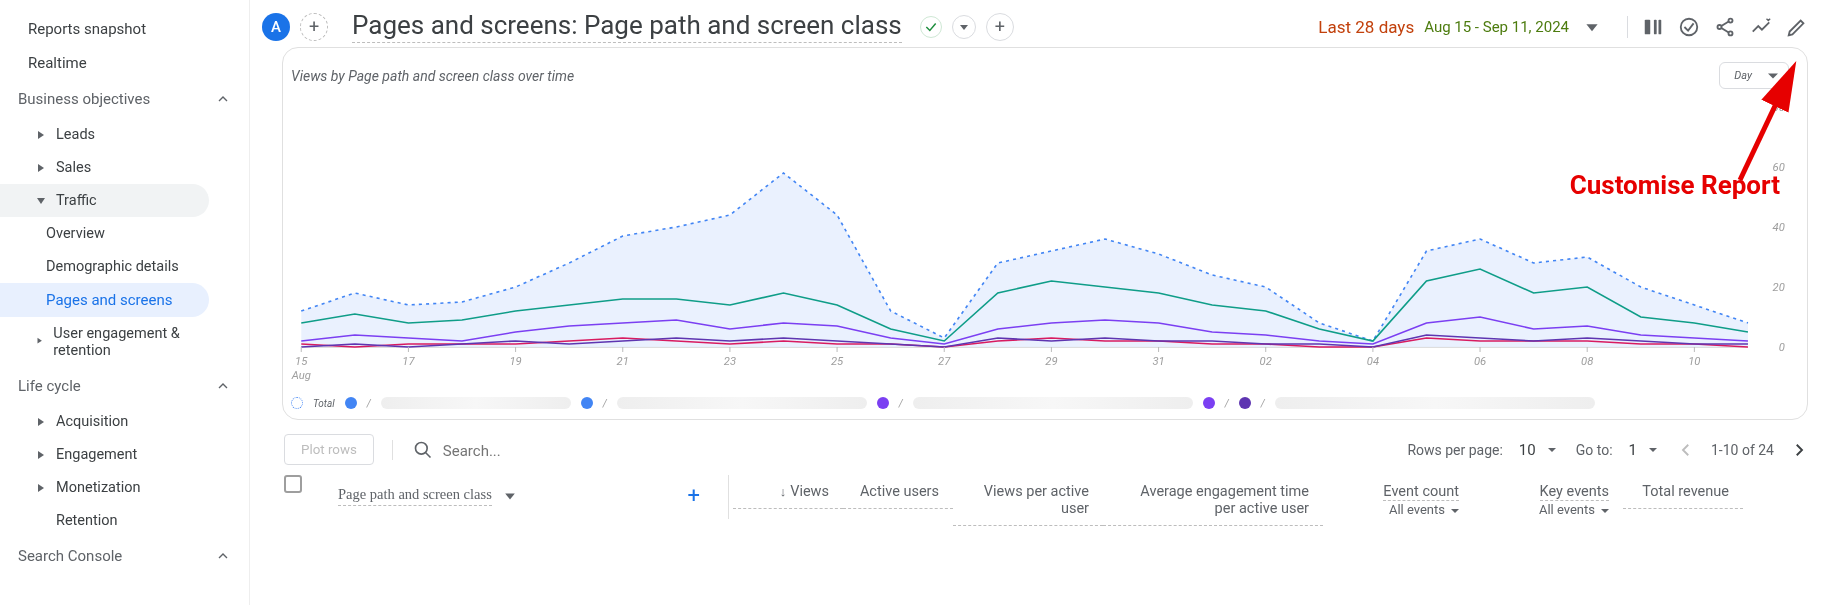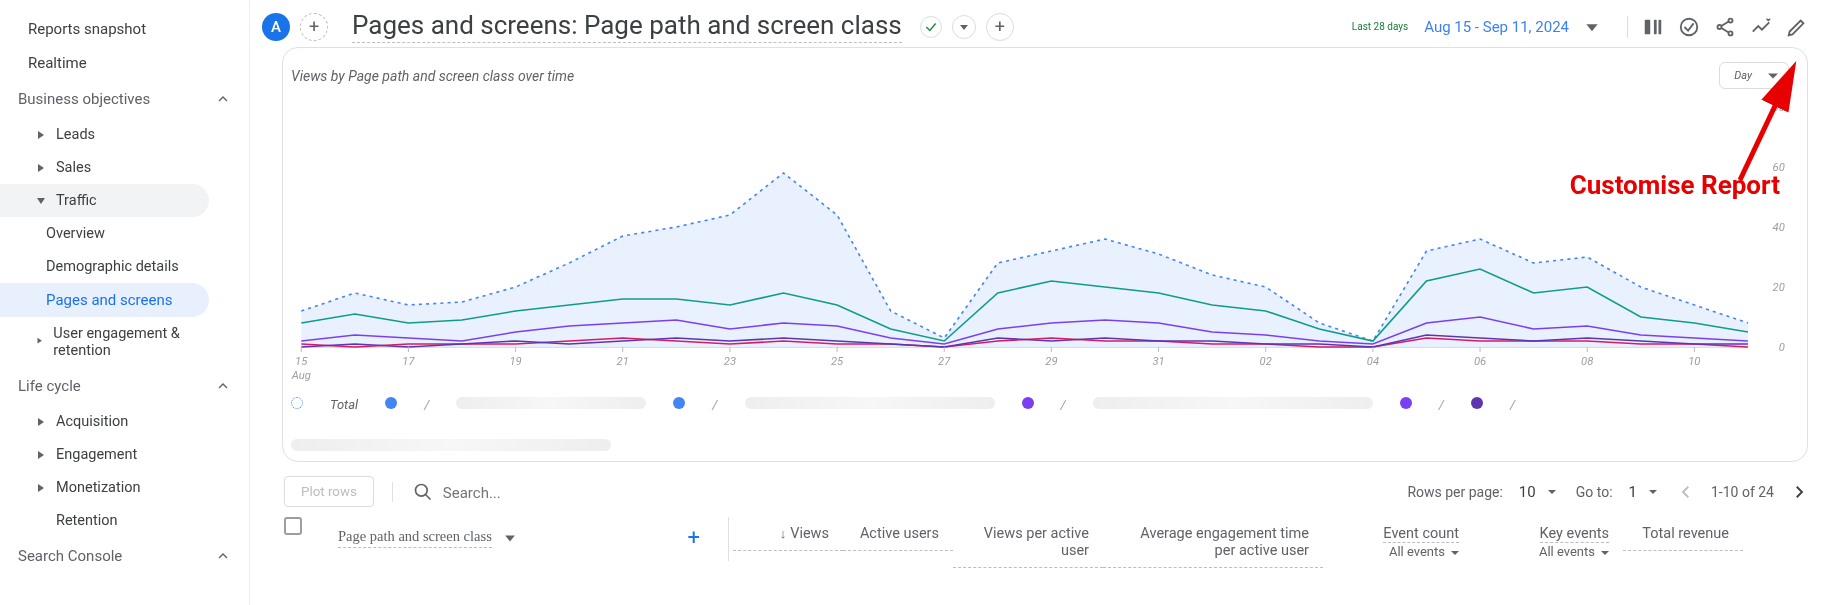--- a/index.html
+++ b/index.html
@@ -19,35 +19,35 @@
   
   .main { flex: 1; display: flex; flex-direction: column; }
   .mainhdr { display: flex; align-items: center; padding: 10px 22px 4px 12px; gap: 10px; }
   .avatar { width: 28px; height: 28px; border-radius: 50%; background: #1a73e8; color: #fff; display:flex; align-items:center; justify-content:center; font-size:15px; font-weight:500; }
   .dashed-circle { width: 28px; height: 28px; border-radius: 50%; border: 1.5px dashed #bdbdbd; display:flex; align-items:center; justify-content:center; color:#5f6368; font-size:18px; }
   .title { font-size: 26px; color: #3c4043; border-bottom: 1px dashed #bdbdbd; padding-bottom:2px; margin-left:14px; }
   .badge-ok { width:22px; height:22px; border:1px solid #cfe8d5; border-radius:50%; display:flex; align-items:center; justify-content:center; margin-left:8px; }
   .pill-caret { width:24px; height:24px; border:1px solid #dadce0; border-radius:12px; display:flex; align-items:center; justify-content:center; }
   .add-circle { width:28px; height:28px; border:1px solid #dadce0; border-radius:50%; display:flex; align-items:center; justify-content:center; font-size:18px; color:#5f6368; }
   .spacer { flex:1; }
-  .range-label { font-size:10px; color:#15803d; }
-  .range-val { font-size:15px; color:#3b82f6; margin-left:6px; }
+  .range-label { font-size:17px; color:#c2410c; }
+  .range-val { font-size:15px; color:#4d7c0f; }
   .hdr-iconbar { display:flex; align-items:center; gap:14px; margin-left:18px; padding-left:14px; border-left:1px solid #dadce0; }
   .hicon { width:22px; height:22px; color:#5f6368; cursor:pointer; }
   
   .annot-label { position:absolute; top:170px; right:50px; color:#e60000; font-size:26px; font-weight:700; }
   .annot-arrow { position:absolute; top:60px; right:20px; pointer-events:none; }
   
   .card-wrap { padding: 0 22px 0 32px; }
   .card { border:1px solid #e0e0e0; border-radius:16px; padding:14px 18px 10px 8px; position:relative;font-style:italic; }
   .card-title-row { display:flex; justify-content:space-between; align-items:center; font-size:14px; color:#5f6368; margin-bottom:8px; }
   .daysel { border:1px solid #dadce0; border-radius:6px; padding:6px 36px 6px 14px; font-size:11px; position:relative; }
   .daysel::after { content:""; position:absolute; right:10px; top:50%; width:0; height:0; border-left:5px solid transparent; border-right:5px solid transparent; border-top:5px solid #5f6368; transform:translateY(-50%); }
   .chart { width:100%; height:290px; }
-  .legend-row { display:flex; align-items:flex-start; gap:27px; margin-top:6px; font-size:13px; color:#5f6368; flex-wrap:wrap; }
+  .legend-row { display:flex; align-items:center; gap:10px; margin-top:6px; font-size:10px; color:#5f6368; flex-wrap:wrap; }
   .leg-dot { width:12px; height:12px; border-radius:50%; display:inline-block; }
   .leg-dot.dash { border:1.5px dotted #4285f4; background:transparent; }
   .leg-blur { height:12px; border-radius:6px; background: linear-gradient(90deg,#eee,#f7f7f7,#eee); display:inline-block; }
   
   .tbl-controls { display:flex; align-items:center; padding:14px 22px 0 34px; gap:18px; font-size:14px; color:#5f6368; }
   .plotrows { border:1px solid #dadce0; color:#bdbdbd; padding:7px 16px; border-radius:4px; background:#fff; }
   .searchbox { display:flex; align-items:flex-end; gap:10px; border-left:1px solid #e0e0e0; padding-left:20px; flex:1; }
   .searchbox input { border:none; outline:none; font-size:15px; width:300px; color:#3c4043; }
   .pager { display:flex; align-items:center; gap:16px; }
   .pgsel { font-size:15px; color:#3c4043; padding-right:24px; position:relative; }

